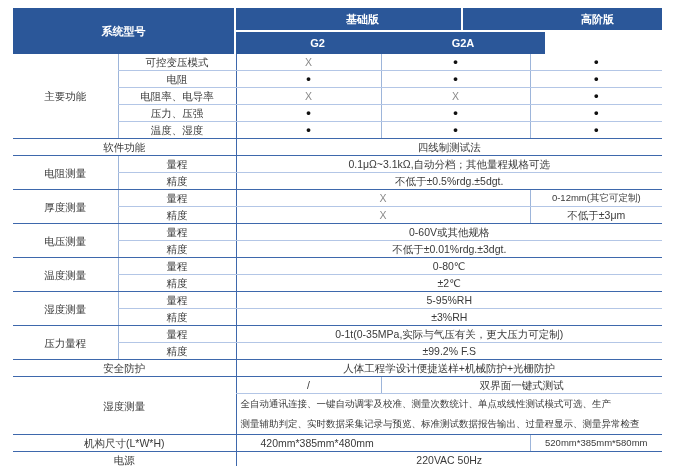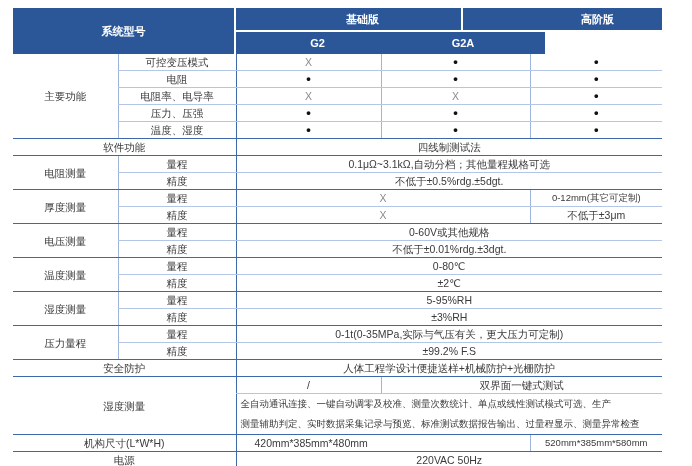--- a/index.html
+++ b/index.html
@@ -19,21 +19,21 @@
   .off-adv{margin-left:70px;}
   
   table.spec{position:absolute;left:13px;top:54px;width:649px;border-collapse:collapse;table-layout:fixed;}
   col.c0{width:105px;}col.c1{width:118px;}col.c2{width:145px;}col.c3{width:149px;}col.c4{width:132px;}
   td{height:16px;line-height:16px;padding:0;text-align:center;font-size:10.5px;color:#3a3a3a;
      white-space:nowrap;overflow:hidden;vertical-align:middle;}
   td.bb-l{border-bottom:1px solid #b3c6e6;}
   td.bb-d{border-bottom:1px solid #3e68ac;}
   td.bl-d{border-left:1px solid #3e68ac;}
   td.bl-m{border-left:1px solid #9db5da;}
-  td.ta-l{text-align:left;padding-left:18px;}
+  td.ta-l{text-align:left;padding-left:24px;}
   td.small{font-size:9.5px;}
   td.dot{font-size:13px;font-weight:bold;color:#111;}
   td.x{color:#8a8a8a;}
   td.sw{height:40px;line-height:20px;text-align:left;padding-left:4px;font-size:9.5px;}
   td.sw div{height:20px;white-space:nowrap;}
   
   .watermark{position:absolute;left:511px;top:423px;font-size:20px;font-weight:bold;
              color:rgba(41,167,162,0.78);letter-spacing:0.5px;}
 </style>
 </head>

